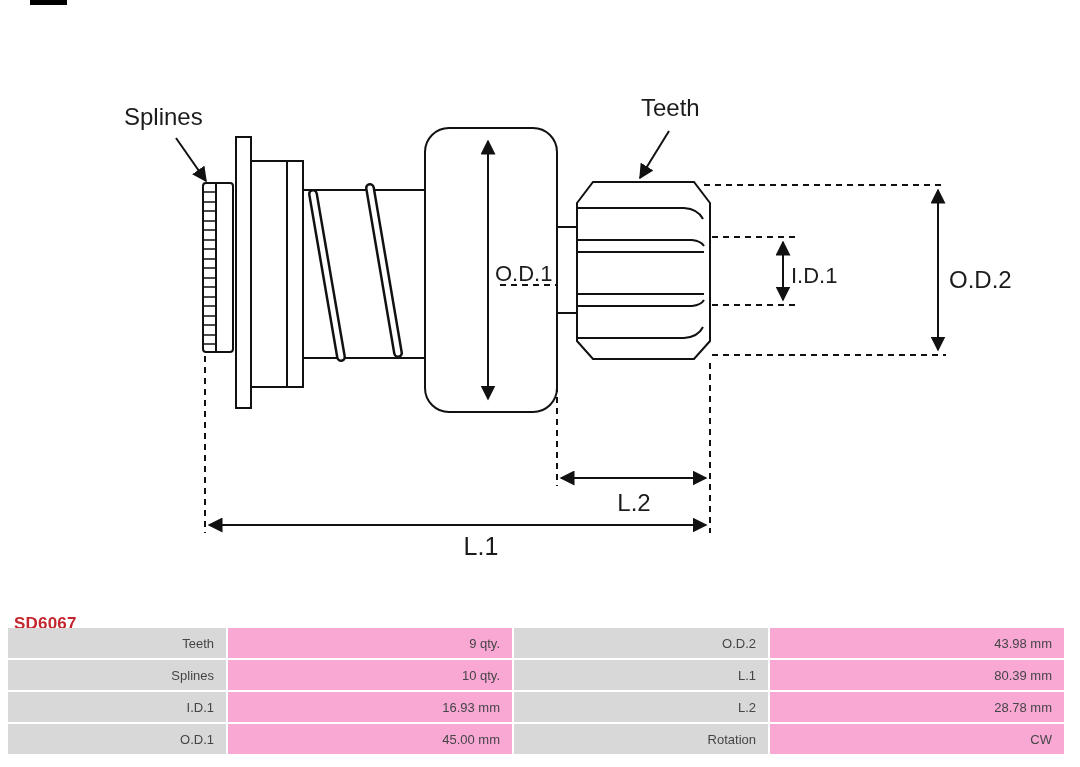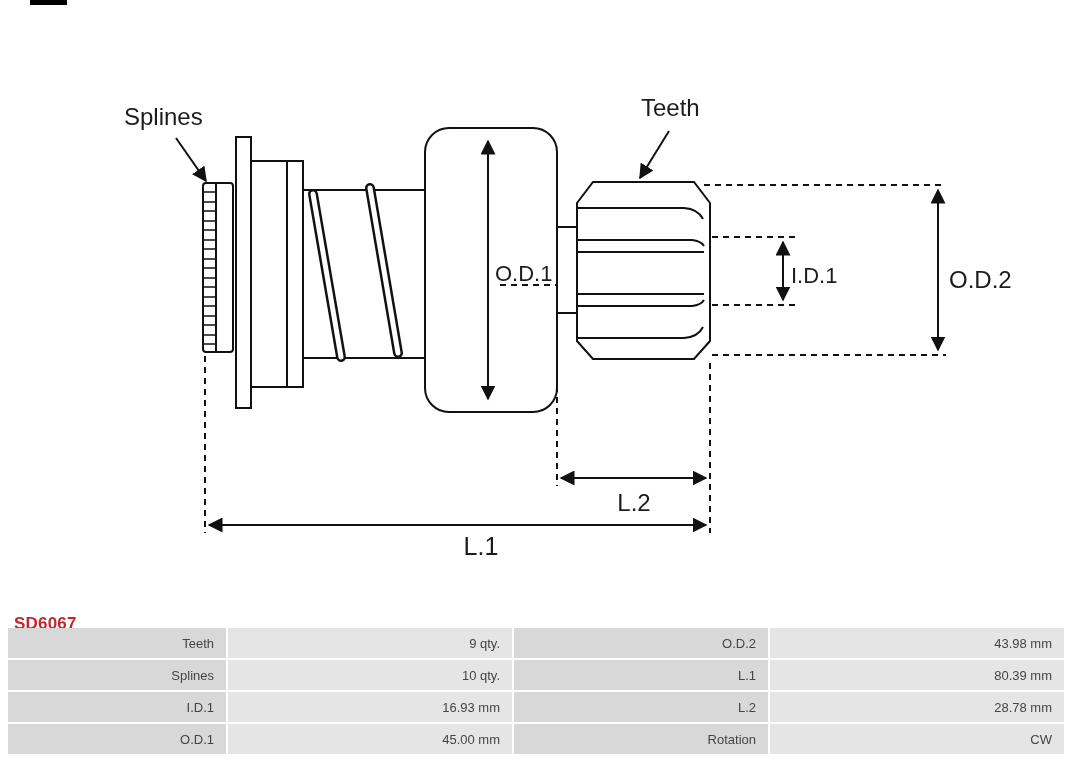--- a/index.html
+++ b/index.html
@@ -16,21 +16,21 @@
   table.specs{
     position:absolute;left:6px;top:626px;width:1060px;
     table-layout:fixed;border-collapse:separate;border-spacing:2px;
     font-size:13px;color:#454545;
   }
   table.specs td{
     box-sizing:border-box;height:30px;padding:0 12px;
     text-align:right;vertical-align:middle;white-space:nowrap;
   }
   td.lbl{background:#d8d8d8;}
-  td.val{background:#e5e5e5;}
+  td.val{background:#f9a8d4;}
 </style>
 </head>
 <body>
 
 <div>
 
   <div class="top-mark"></div>
 
   <svg class="diagram" width="1080" height="590" viewBox="0 0 1080 590">
     <defs>

